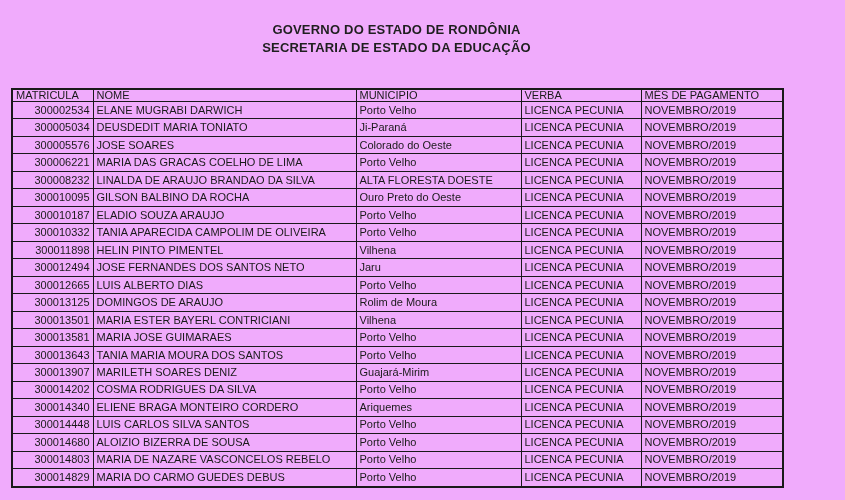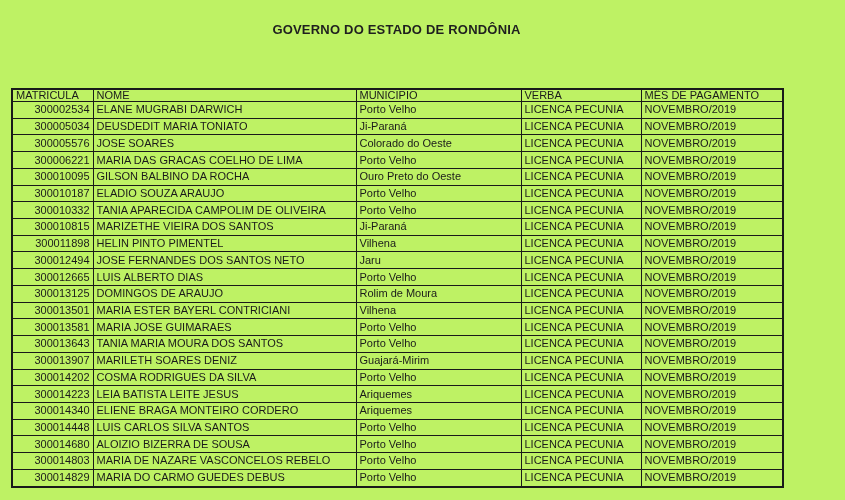--- a/index.html
+++ b/index.html
@@ -5,21 +5,21 @@
   * { margin: 0; padding: 0; box-sizing: border-box; }
   html, body {
     width: 845px; height: 500px;
     background: #ffffff;
     font-family: "Liberation Sans", sans-serif;
     overflow: hidden;
   }
   .page {
     position: relative;
     width: 845px; height: 500px;
-    background: #bef264;
+    background: #f0abfc;
     color: #1a1a1a;
   }
   .title-block {
     position: absolute;
     left: 11px; top: 21px;
     width: 771px;
     text-align: center;
     font-weight: bold;
     font-size: 13px;
     line-height: 17.5px;
@@ -50,20 +50,21 @@
   .payment-table td.c1, .payment-table td.c2,
   .payment-table td.c3, .payment-table td.c4 { text-align: left; }
 </style>
 </head>
 <body>
 
 <div class="page">
 
   <div class="title-block">
     <div>GOVERNO DO ESTADO DE RONDÔNIA</div>
+    <div>SECRETARIA DE ESTADO DA EDUCAÇÃO</div>
   </div>
 
   <table class="payment-table">
     <colgroup>
       <col style="width:81px">
       <col style="width:263px">
       <col style="width:165px">
       <col style="width:120px">
       <col style="width:142px">
     </colgroup>
@@ -99,20 +100,27 @@
           <td class="c4">NOVEMBRO/2019</td>
         </tr>
         <tr>
           <td class="c0">300006221</td>
           <td class="c1">MARIA DAS GRACAS COELHO DE LIMA</td>
           <td class="c2">Porto Velho</td>
           <td class="c3">LICENCA PECUNIA</td>
           <td class="c4">NOVEMBRO/2019</td>
         </tr>
         <tr>
+          <td class="c0">300008232</td>
+          <td class="c1">LINALDA DE ARAUJO BRANDAO DA SILVA</td>
+          <td class="c2">ALTA FLORESTA DOESTE</td>
+          <td class="c3">LICENCA PECUNIA</td>
+          <td class="c4">NOVEMBRO/2019</td>
+        </tr>
+        <tr>
           <td class="c0">300010095</td>
           <td class="c1">GILSON BALBINO DA ROCHA</td>
           <td class="c2">Ouro Preto do Oeste</td>
           <td class="c3">LICENCA PECUNIA</td>
           <td class="c4">NOVEMBRO/2019</td>
         </tr>
         <tr>
           <td class="c0">300010187</td>
           <td class="c1">ELADIO SOUZA ARAUJO</td>
           <td class="c2">Porto Velho</td>
@@ -120,27 +128,20 @@
           <td class="c4">NOVEMBRO/2019</td>
         </tr>
         <tr>
           <td class="c0">300010332</td>
           <td class="c1">TANIA APARECIDA CAMPOLIM DE OLIVEIRA</td>
           <td class="c2">Porto Velho</td>
           <td class="c3">LICENCA PECUNIA</td>
           <td class="c4">NOVEMBRO/2019</td>
         </tr>
         <tr>
-          <td class="c0">300010815</td>
-          <td class="c1">MARIZETHE VIEIRA DOS SANTOS</td>
-          <td class="c2">Ji-Paraná</td>
-          <td class="c3">LICENCA PECUNIA</td>
-          <td class="c4">NOVEMBRO/2019</td>
-        </tr>
-        <tr>
           <td class="c0">300011898</td>
           <td class="c1">HELIN PINTO PIMENTEL</td>
           <td class="c2">Vilhena</td>
           <td class="c3">LICENCA PECUNIA</td>
           <td class="c4">NOVEMBRO/2019</td>
         </tr>
         <tr>
           <td class="c0">300012494</td>
           <td class="c1">JOSE FERNANDES DOS SANTOS NETO</td>
           <td class="c2">Jaru</td>
@@ -190,27 +191,20 @@
           <td class="c4">NOVEMBRO/2019</td>
         </tr>
         <tr>
           <td class="c0">300014202</td>
           <td class="c1">COSMA RODRIGUES DA SILVA</td>
           <td class="c2">Porto Velho</td>
           <td class="c3">LICENCA PECUNIA</td>
           <td class="c4">NOVEMBRO/2019</td>
         </tr>
         <tr>
-          <td class="c0">300014223</td>
-          <td class="c1">LEIA BATISTA LEITE JESUS</td>
-          <td class="c2">Ariquemes</td>
-          <td class="c3">LICENCA PECUNIA</td>
-          <td class="c4">NOVEMBRO/2019</td>
-        </tr>
-        <tr>
           <td class="c0">300014340</td>
           <td class="c1">ELIENE BRAGA MONTEIRO CORDERO</td>
           <td class="c2">Ariquemes</td>
           <td class="c3">LICENCA PECUNIA</td>
           <td class="c4">NOVEMBRO/2019</td>
         </tr>
         <tr>
           <td class="c0">300014448</td>
           <td class="c1">LUIS CARLOS SILVA SANTOS</td>
           <td class="c2">Porto Velho</td>

